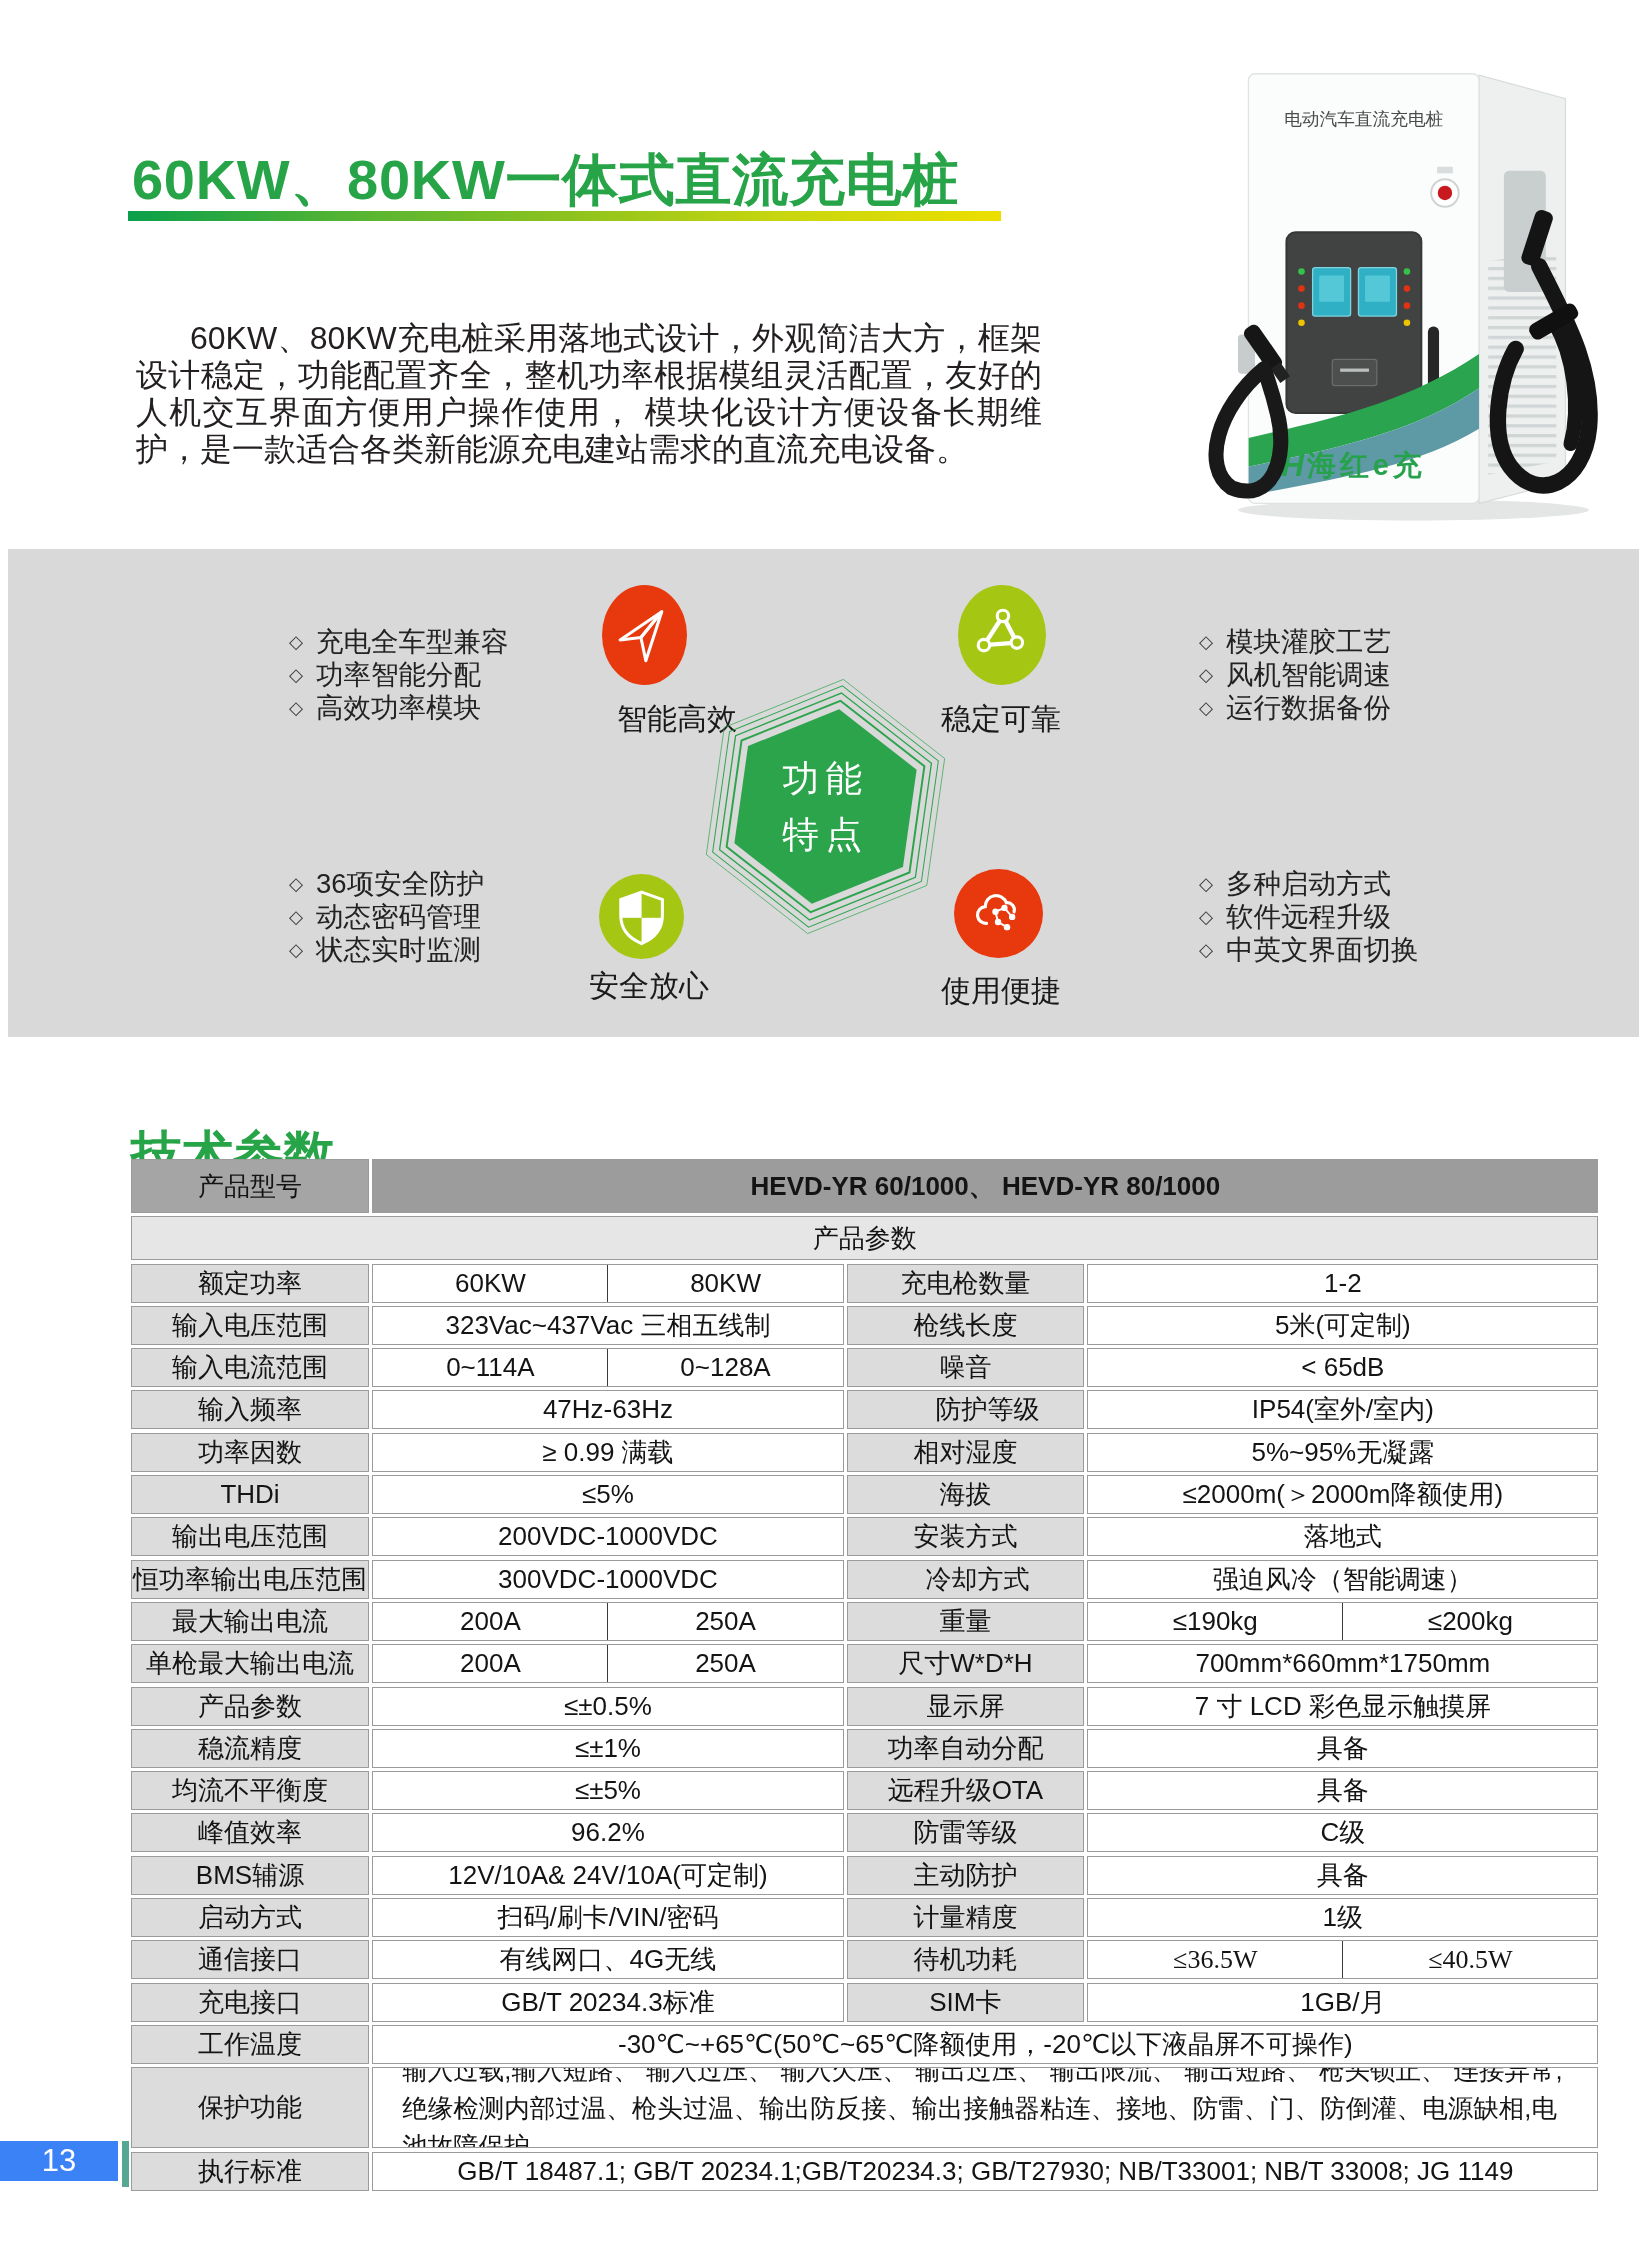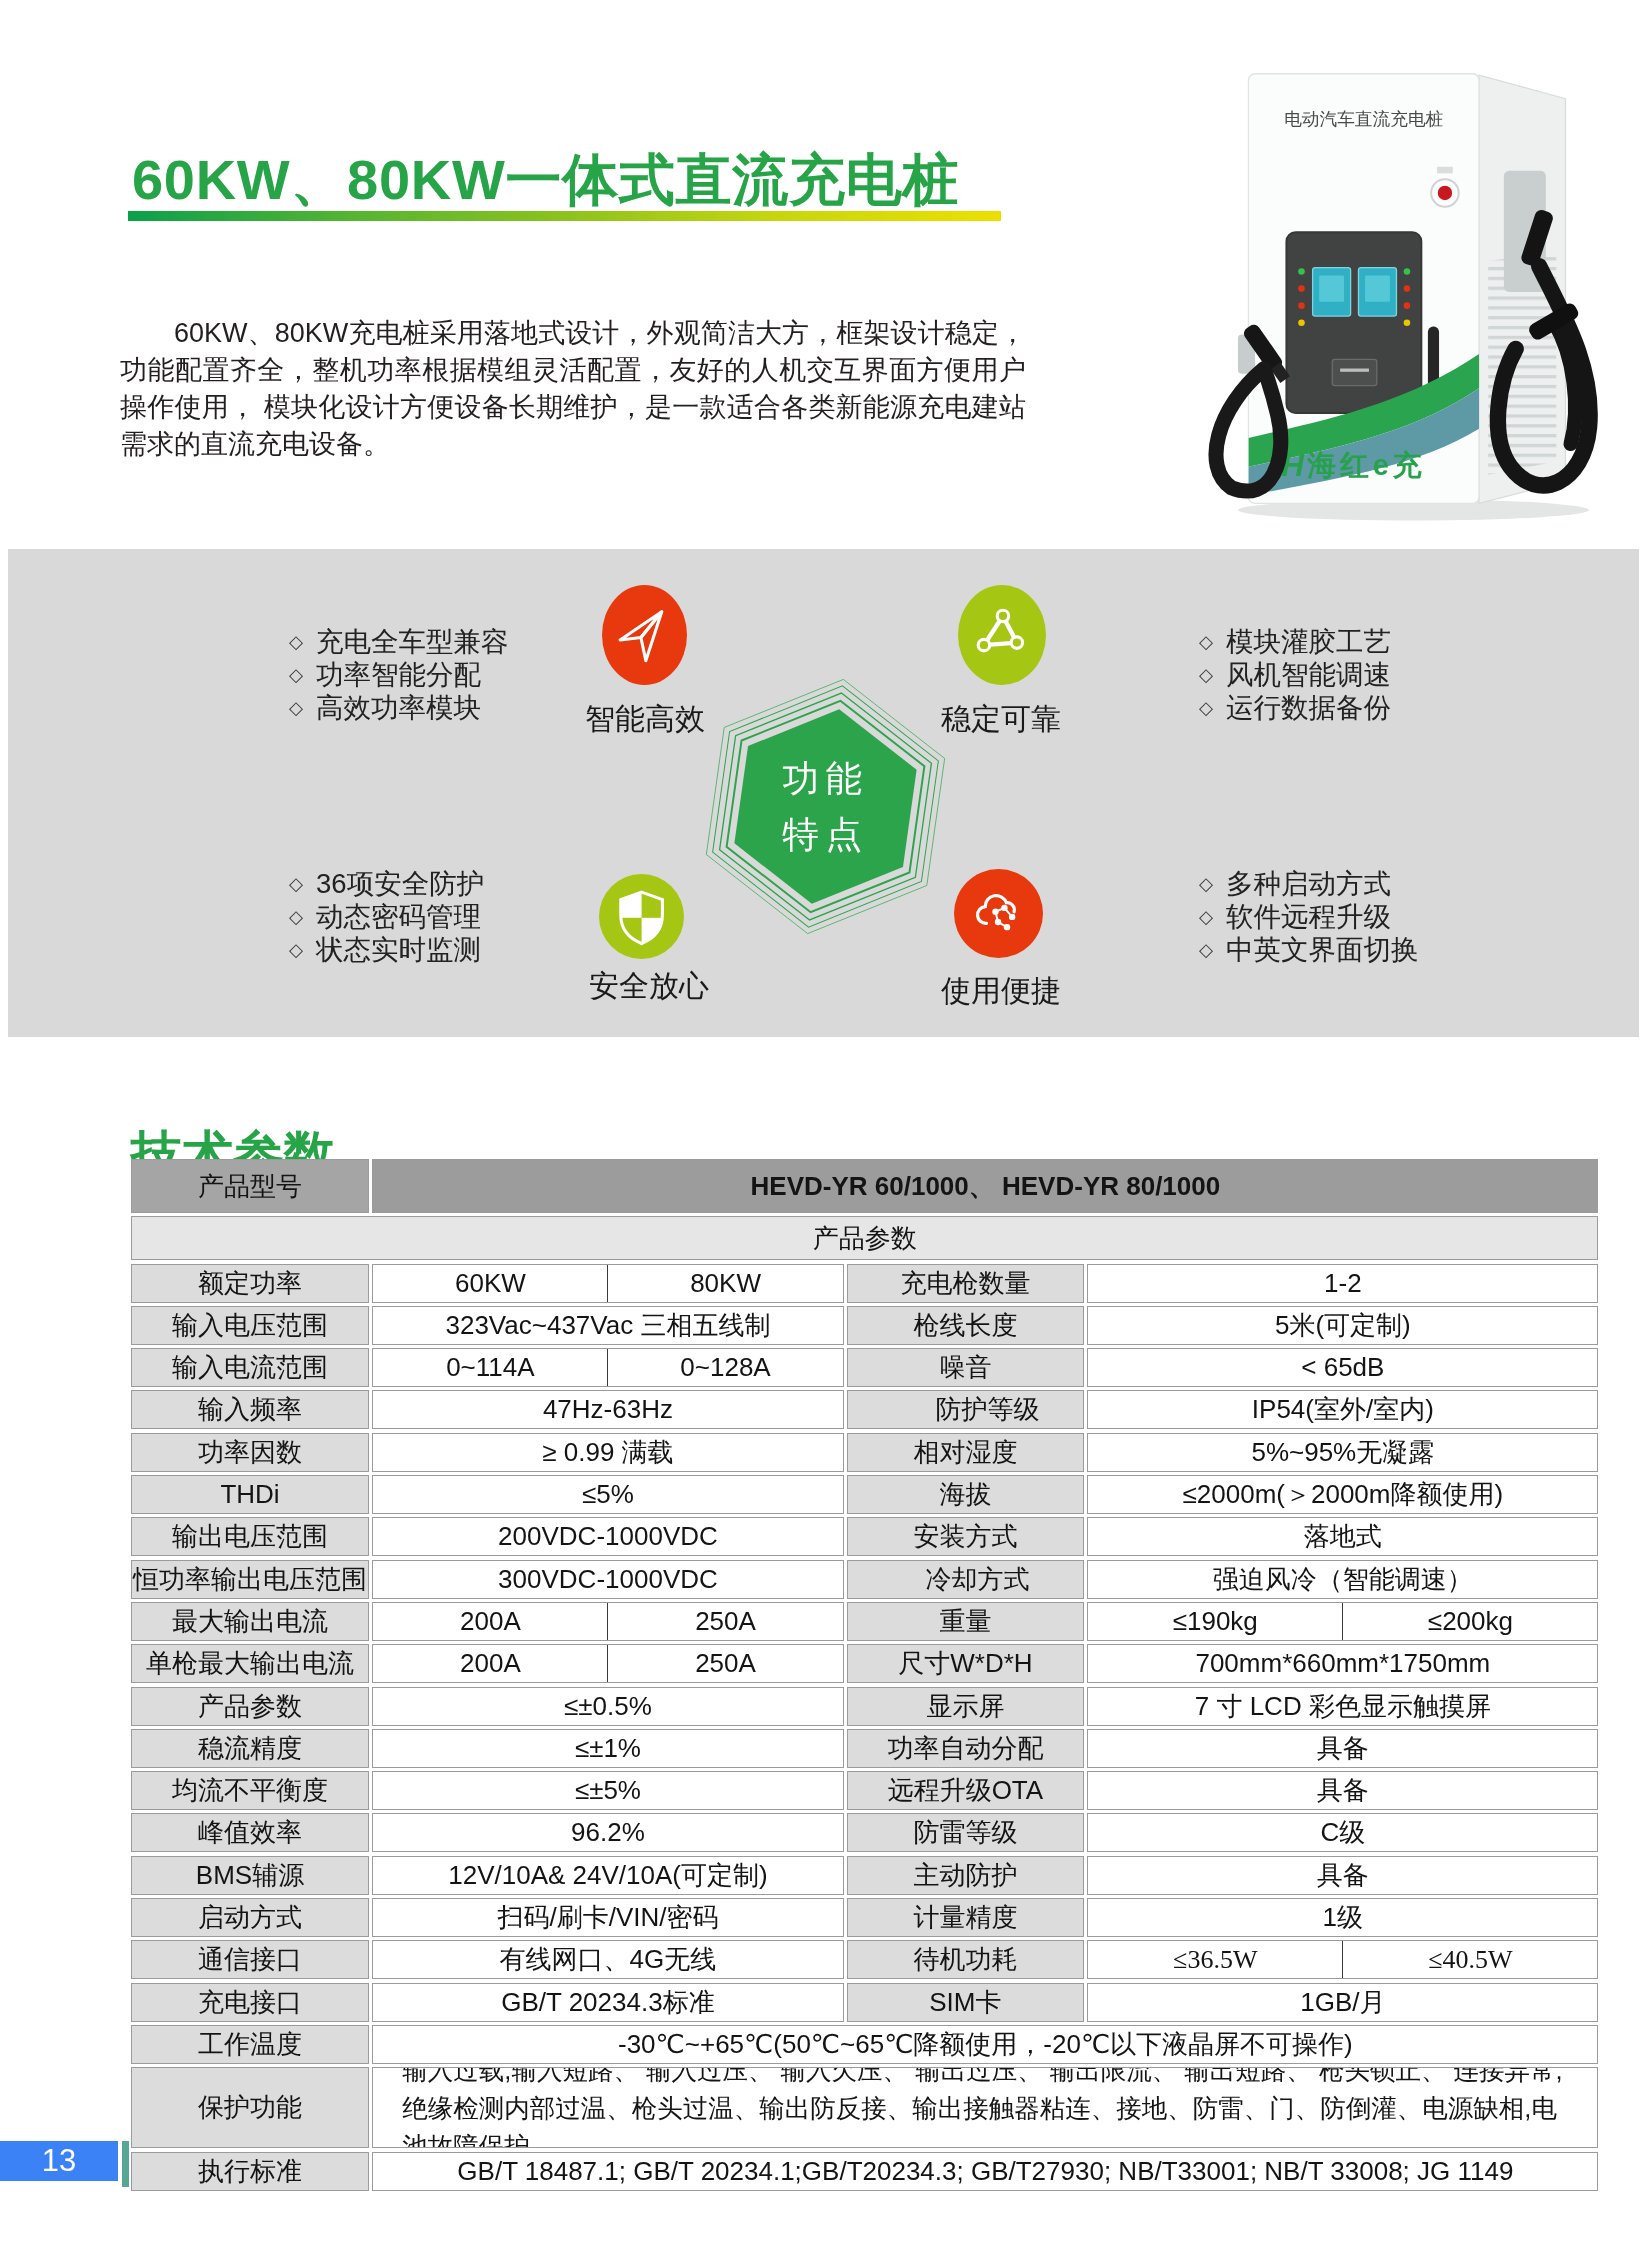--- a/index.html
+++ b/index.html
@@ -3,21 +3,21 @@
 <meta charset="utf-8">
 <style>
   html,body{margin:0;padding:0;background:#fff;}
   body{width:1647px;height:2250px;position:relative;font-family:"Liberation Sans","DejaVu Sans",sans-serif;color:#231f20;}
   .page{position:absolute;inset:0;overflow:hidden;background:#fff;}
 
   
   .title{position:absolute;left:132px;top:105px;font-size:56px;font-weight:800;color:#27a447;letter-spacing:0.7px;white-space:nowrap;}
   .title-bar{position:absolute;left:128px;top:211px;width:873px;height:9.8px;
              background:linear-gradient(to right,#0b9f4a,#53b433,#8cc21e,#c8d60e,#ecdf00);}
-  .desc{position:absolute;left:120px;top:288px;width:906px;font-size:27px;line-height:37px;
+  .desc{position:absolute;left:136px;top:288px;width:906px;font-size:32px;line-height:37px;
         text-align:justify;text-indent:54px;color:#231f20;}
 
   
   .photo{position:absolute;left:1197px;top:41px;width:433px;height:488px;}
 
   
   .band{position:absolute;left:7.9px;top:549px;width:1631px;height:488px;background:#d9d9d9;}
   .flist{position:absolute;margin:0;padding:0;list-style:none;font-size:27.5px;color:#222;}
   .flist li{height:33px;display:flex;align-items:center;white-space:nowrap;}
   .flist .dia{font-size:18.3px;margin-right:13px;color:#3a3a3a;}
@@ -142,21 +142,21 @@
         <span class="dia">◇</span>
         <span>高效功率模块</span>
       </li>
   </ul>
   <div class="ficon" style="left:602px;top:585px;width:85px;height:100px;background:#e8380d;">
     <svg viewBox="0 0 100 100">
       <path d="M78 12 L10 58 L44 54 Z" fill="none" stroke="#fff" stroke-width="5" stroke-linejoin="round"></path>
       <path d="M78 12 L44 54 L52 92 Z" fill="none" stroke="#fff" stroke-width="5" stroke-linejoin="round"></path>
     </svg>
   </div>
-  <div class="flabel" style="left:560px;top:699px;">智能高效</div>
+  <div class="flabel" style="left:592px;top:699px;">智能高效</div>
 
   <div class="ficon" style="left:958px;top:585px;width:88px;height:100px;background:#a6c614;">
     <svg viewBox="0 0 100 100">
       <path d="M52 20 L22 66 M22 66 L74 62 M74 62 L52 20" stroke="#fff" stroke-width="7" fill="none"></path>
       <circle cx="52" cy="20" r="9" fill="#a6c614" stroke="#fff" stroke-width="5"></circle>
       <circle cx="22" cy="66" r="9" fill="#a6c614" stroke="#fff" stroke-width="5"></circle>
       <circle cx="74" cy="62" r="9" fill="#a6c614" stroke="#fff" stroke-width="5"></circle>
     </svg>
   </div>
   <div class="flabel" style="left:916px;top:699px;">稳定可靠</div>

